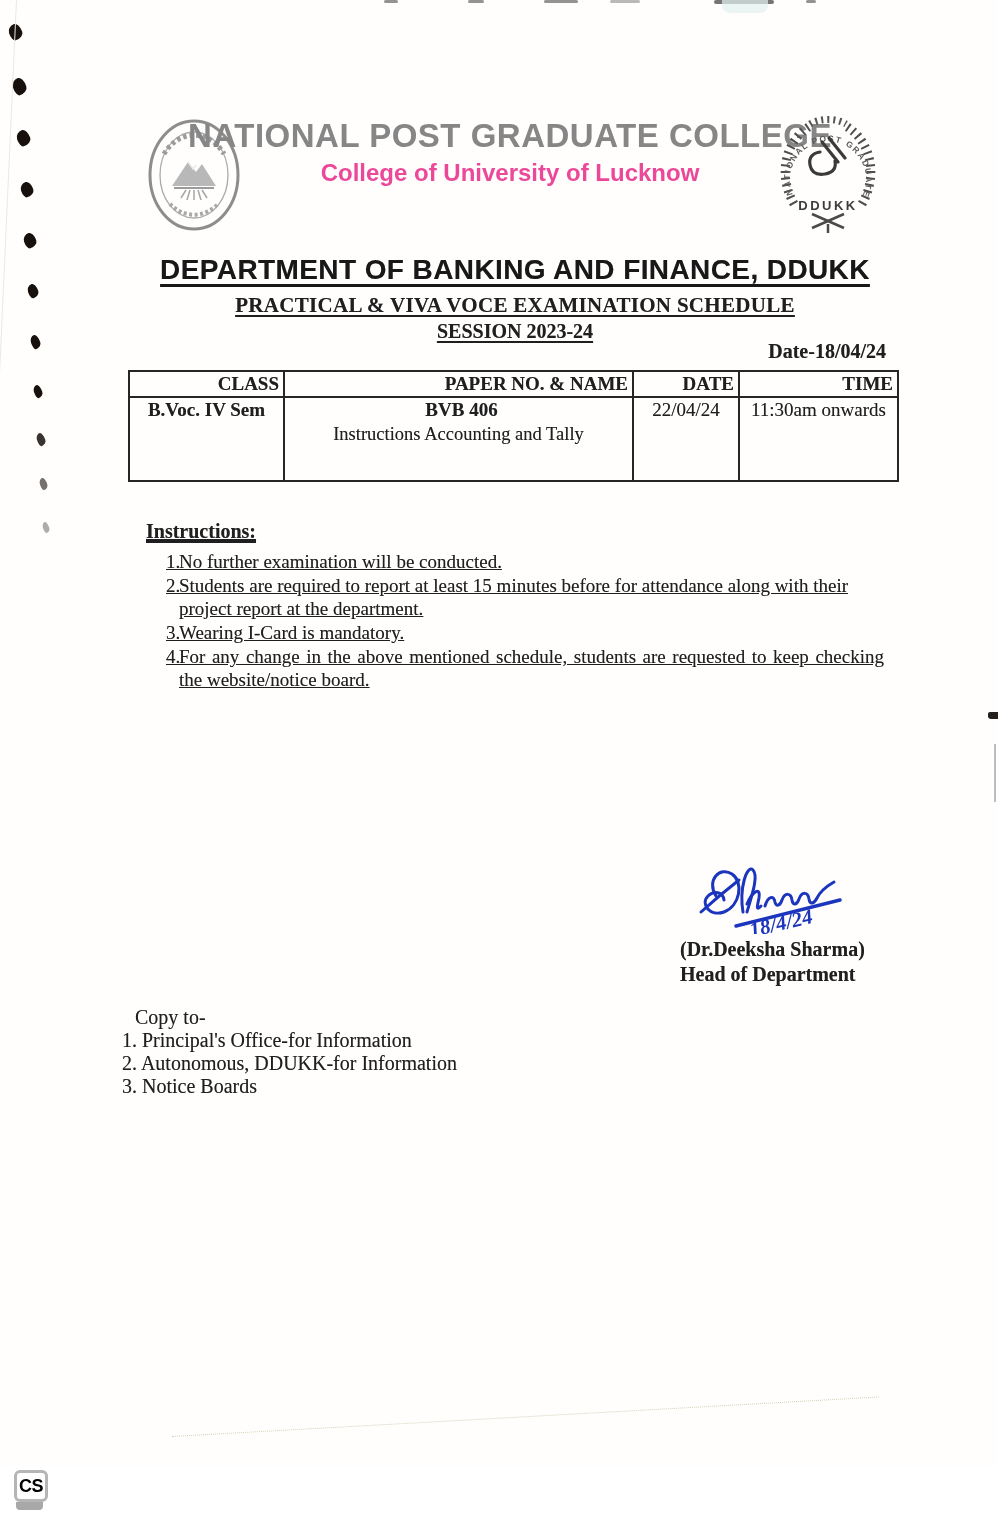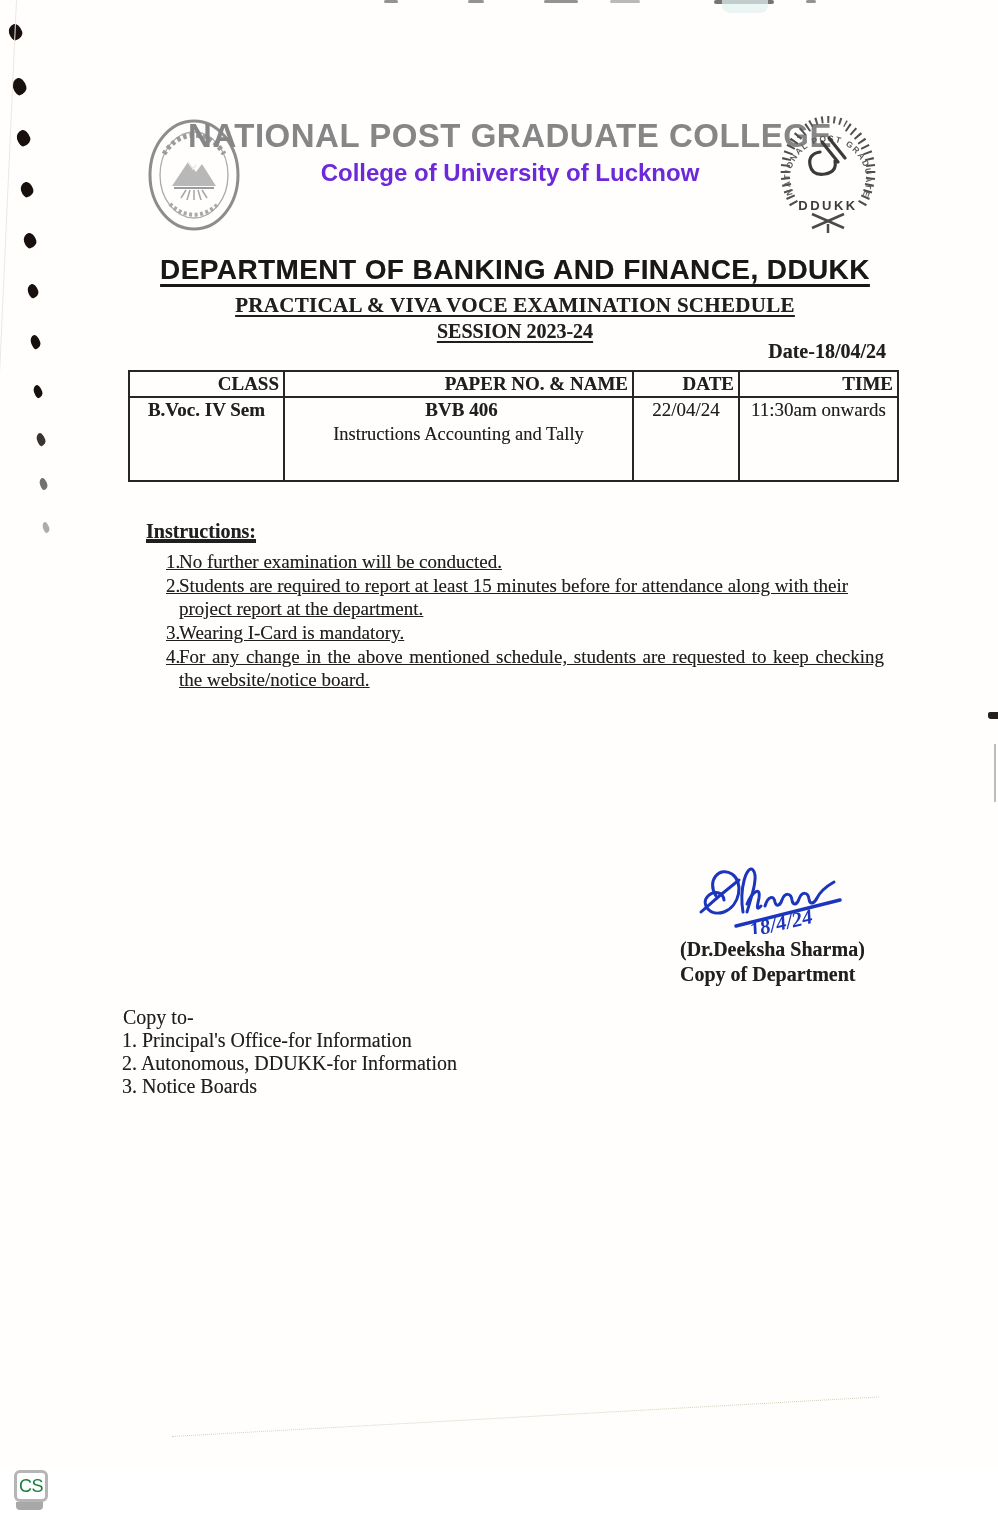--- a/index.html
+++ b/index.html
@@ -14,21 +14,21 @@
   .crease{position:absolute;left:16px;top:0;width:1px;height:640px;background:#ece7e1;transform:rotate(2.6deg);transform-origin:top left;}
   .top-dash{position:absolute;top:0;height:3px;background:#3a3a3a;opacity:.55;border-radius:2px;}
   .top-smudge{position:absolute;top:0;left:722px;width:46px;height:13px;background:#e2f1ee;opacity:.7;border-radius:0 0 8px 8px;}
   .right-mark{position:absolute;left:988px;top:712px;width:10px;height:7px;background:#23201e;border-radius:2px 0 0 3px;}
   .right-line{position:absolute;left:994px;top:744px;width:2px;height:58px;background:#9a9a9a;opacity:.65;}
   .diag-artifact{position:absolute;left:172px;top:1436px;width:708px;border-top:1px dotted rgba(148,138,82,.38);transform:rotate(-3.2deg);transform-origin:left center;}
   
   .head-center{position:absolute;left:30px;top:118px;width:960px;text-align:center;font-family:"Liberation Sans",sans-serif;}
   .college-name{font-size:33px;font-weight:700;color:#868686;letter-spacing:.5px;line-height:1.1;}
   .college-sub{font-size:22px;font-weight:700;color:#a3a3a3;margin-top:9px;}
-  .college-aff{font-size:24px;font-weight:700;color:#6d28d9;margin-top:5px;}
+  .college-aff{font-size:24px;font-weight:700;color:#ec4899;margin-top:5px;}
   .seal-left{position:absolute;left:146px;top:116px;}
   .emblem-right{position:absolute;left:770px;top:108px;}
   
   .dept-title{position:absolute;left:20px;top:254px;width:990px;text-align:center;
     font-family:"Liberation Sans",sans-serif;font-weight:700;font-size:28px;letter-spacing:.4px;color:#181818;}
   .dept-title span{text-decoration:underline;text-decoration-thickness:2.5px;text-underline-offset:5px;}
   .sched-title{position:absolute;left:20px;top:293px;width:990px;text-align:center;font-weight:700;font-size:21px;letter-spacing:.3px;}
   .sched-title span,.session-title span{text-decoration:underline;text-decoration-thickness:2px;text-underline-offset:3px;}
   .session-title{position:absolute;left:20px;top:320px;width:990px;text-align:center;font-weight:700;font-size:20px;}
   .issue-date{position:absolute;right:112px;top:340px;font-weight:700;font-size:20px;}
@@ -47,26 +47,26 @@
   .instr-num{width:33px;flex:0 0 33px;text-align:left;padding-left:20px;box-sizing:border-box;}
   .instr-text{width:705px;}
   .instr-item.justify .instr-text{text-align:justify;}
   
   .sig-block{position:absolute;left:680px;top:856px;width:230px;}
   .sig-svg{display:block;}
   .sig-name{font-weight:700;font-size:20px;margin-top:4px;}
   .sig-role{font-weight:700;font-size:20px;margin-top:2px;}
   
   .copy-block{position:absolute;left:122px;top:1006px;font-size:20px;line-height:23px;}
-  .copy-head{margin-left:1px;}
+  .copy-head{margin-left:13px;}
   
   .footer{position:absolute;left:0;bottom:0;width:998px;height:47px;background:#ffffff;}
   .cs-badge{position:absolute;left:14px;top:4px;width:34px;height:40px;font-family:"Liberation Sans",sans-serif;}
   .cs-box{width:28px;height:26px;border:3px solid #b5b5b5;border-radius:6px;background:#fff;
-    display:flex;align-items:center;justify-content:center;font-size:18px;font-weight:400;color:#15803d;letter-spacing:-.5px;}
+    display:flex;align-items:center;justify-content:center;font-size:18px;font-weight:700;color:#000000;letter-spacing:-.5px;}
   .cs-tab{position:absolute;left:2px;top:32px;width:27px;height:8px;background:#a8a8a8;border-radius:0 0 4px 4px;}
   .cam-text{position:absolute;left:56px;top:6px;font-family:"Liberation Sans",sans-serif;font-size:28px;color:#bdbdbd;}
   
   .ink{text-shadow:0 0 .5px rgba(25,25,25,.45);}
 </style>
 </head>
 <body>
 
 <div class="page">
 
@@ -200,21 +200,21 @@
         <path d="M36,40 C26,24 40,10 52,18 C64,26 60,50 44,56 C30,61 20,48 28,40 C34,34 43,36 44,44"></path>
         <path d="M21,56 C32,46 45,35 59,24"></path>
         <path d="M63,56 C59,32 67,8 73,14 C79,20 71,42 67,56"></path>
         <path d="M67,48 C73,34 81,31 79,42 C77,51 76,55 81,50"></path>
         <path d="M85,50 C88,40 94,39 95,46 C96,51 100,50 102,44 C105,36 111,37 112,44 C113,50 117,49 119,43 C122,35 128,36 129,43 C130,49 134,48 137,42 C140,36 147,30 154,26"></path>
         <path d="M56,70 L160,44" stroke-width="3.4"></path>
       </g>
       <text transform="rotate(-13 102 72)" x="70" y="74" font-family="Liberation Serif,serif" font-style="italic" font-size="21" font-weight="700" fill="#1c35bd">18/4/24</text>
     </svg>
     <div class="sig-name ink">(Dr.Deeksha Sharma)</div>
-    <div class="sig-role ink">Copy of Department</div>
+    <div class="sig-role ink">Head of Department</div>
   </div>
 
   <div class="copy-block ink">
     <div class="copy-head">Copy to-</div>
     <div><span>1.</span> <span>Principal's Office-for Information</span></div>
     <div><span>2.</span> <span>Autonomous, DDUKK-for Information</span></div>
     <div><span>3.</span> <span>Notice Boards</span></div>
   </div>
 
   <div class="footer">

